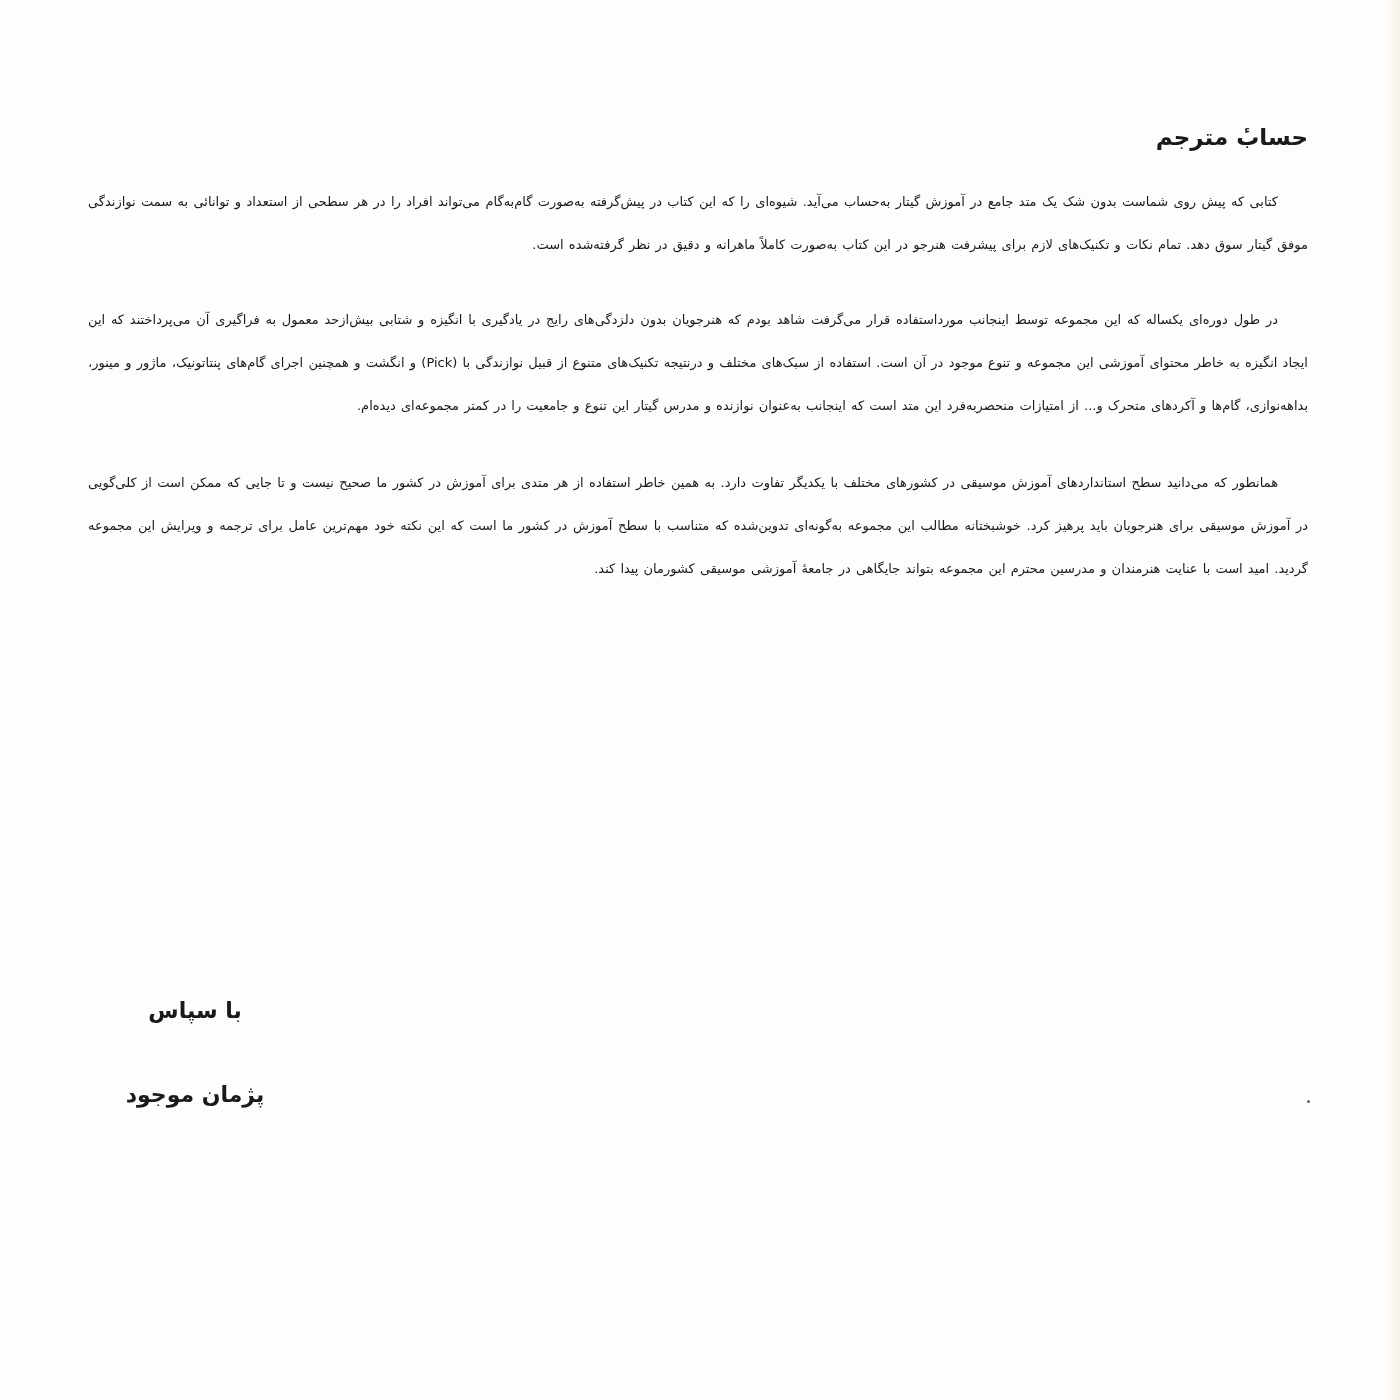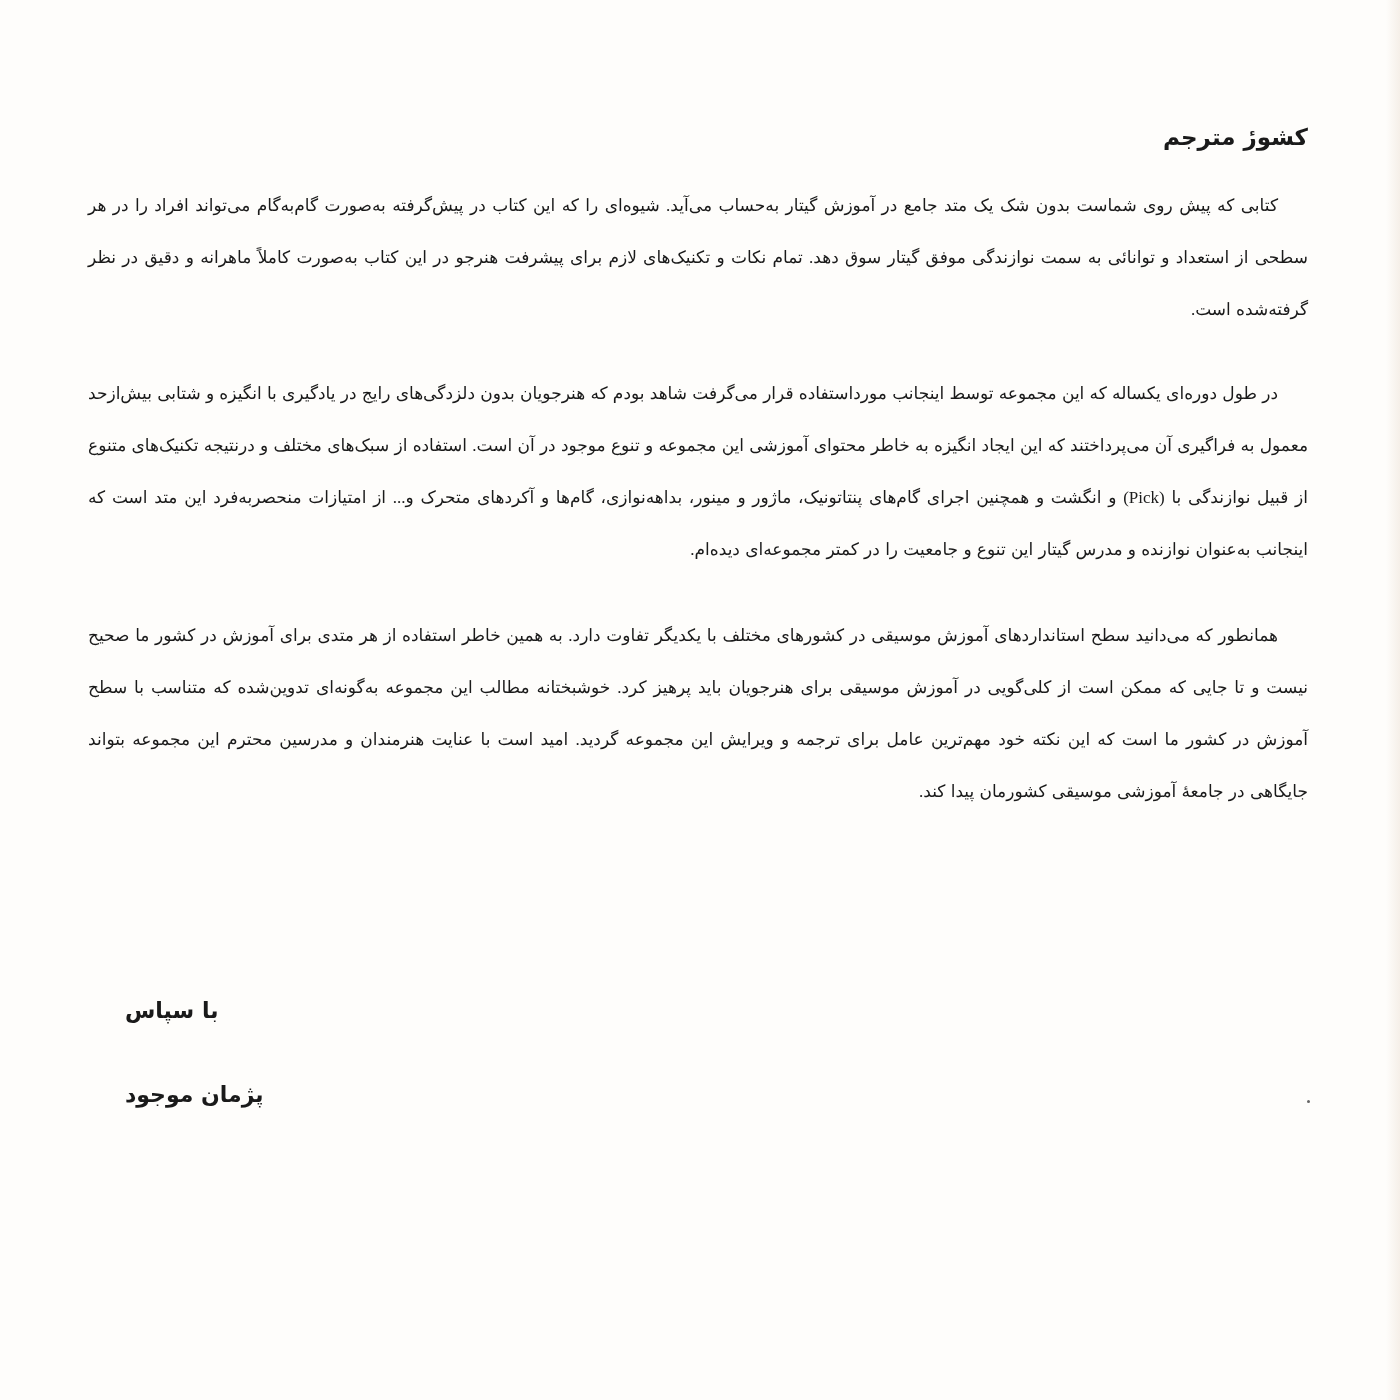--- a/index.html
+++ b/index.html
@@ -32,37 +32,36 @@
       text-align: justify;
     }
     .heading {
       font-weight: bold;
       font-size: 23px;
       line-height: 50px;
       margin: 0 0 18px 0;
       text-align: right;
     }
     .para {
-      font-size: 17px;
-      line-height: 52px;
+      font-size: 13px;
+      line-height: 43px;
       margin: 0 0 30px 0;
       text-indent: 30px;
       text-align-last: right;
       word-spacing: 1px;
-      font-family: Liberation Serif, serif;
     }
     .para-1 { margin-bottom: 32px; }
     .para-2 { margin-bottom: 34px; }
     .signature {
       position: absolute;
       left: 125px;
       top: 990px;
       width: 140px;
       direction: rtl;
-      text-align: left;
+      text-align: center;
       font-weight: bold;
       font-size: 22px;
     }
     .signature .line {
       line-height: 42px;
       margin-bottom: 42px;
     }
     .speck {
       position: absolute;
       width: 3px;
@@ -70,21 +69,21 @@
       border-radius: 50%;
       background: #666;
     }
   </style>
 </head>
 <body>
 
 <div class="page-edge"></div>
 
 <div class="page">
-  <h1 class="heading">کشورٔ مترجم</h1>
+  <h1 class="heading">حسابٔ مترجم</h1>
   <p class="para para-1">کتابی که پیش روی شماست بدون شک یک متد جامع در آموزش گیتار به‌حساب می‌آید. شیوه‌ای را که این کتاب در پیش‌گرفته به‌صورت گام‌به‌گام می‌تواند افراد را در هر سطحی از استعداد و توانائی به سمت نوازندگی موفق گیتار سوق دهد. تمام نکات و تکنیک‌های لازم برای پیشرفت هنرجو در این کتاب به‌صورت کاملاً ماهرانه و دقیق در نظر گرفته‌شده است.</p>
   <p class="para para-2">در طول دوره‌ای یکساله که این مجموعه توسط اینجانب مورداستفاده قرار می‌گرفت شاهد بودم که هنرجویان بدون دلزدگی‌های رایج در یادگیری با انگیزه و شتابی بیش‌ازحد معمول به فراگیری آن می‌پرداختند که این ایجاد انگیزه  به خاطر محتوای آموزشی این مجموعه و تنوع موجود در آن است. استفاده از سبک‌های مختلف و درنتیجه تکنیک‌های متنوع از قبیل نوازندگی با (Pick) و انگشت و همچنین اجرای گام‌های پنتاتونیک، ماژور و مینور، بداهه‌نوازی، گام‌ها و آکردهای متحرک و... از امتیازات منحصربه‌فرد این متد است که اینجانب به‌عنوان نوازنده و مدرس گیتار این تنوع و جامعیت را در کمتر مجموعه‌ای دیده‌ام.</p>
   <p class="para para-3">همانطور که می‌دانید سطح استانداردهای آموزش موسیقی در کشورهای مختلف با یکدیگر تفاوت دارد. به همین خاطر استفاده از هر متدی برای آموزش در کشور ما صحیح نیست و تا جایی که ممکن است از کلی‌گویی در آموزش موسیقی برای هنرجویان باید پرهیز کرد. خوشبختانه مطالب این مجموعه به‌گونه‌ای تدوین‌شده  که متناسب با سطح آموزش در کشور ما است که این نکته خود مهم‌ترین عامل برای ترجمه و ویرایش این مجموعه گردید. امید است با عنایت هنرمندان و مدرسین محترم این مجموعه بتواند جایگاهی در جامعهٔ آموزشی موسیقی کشورمان پیدا کند.</p>
 </div>
 
 <div class="signature">
   <div class="line">با سپاس</div>
   <div class="line">پژمان موجود</div>
 </div>
 

